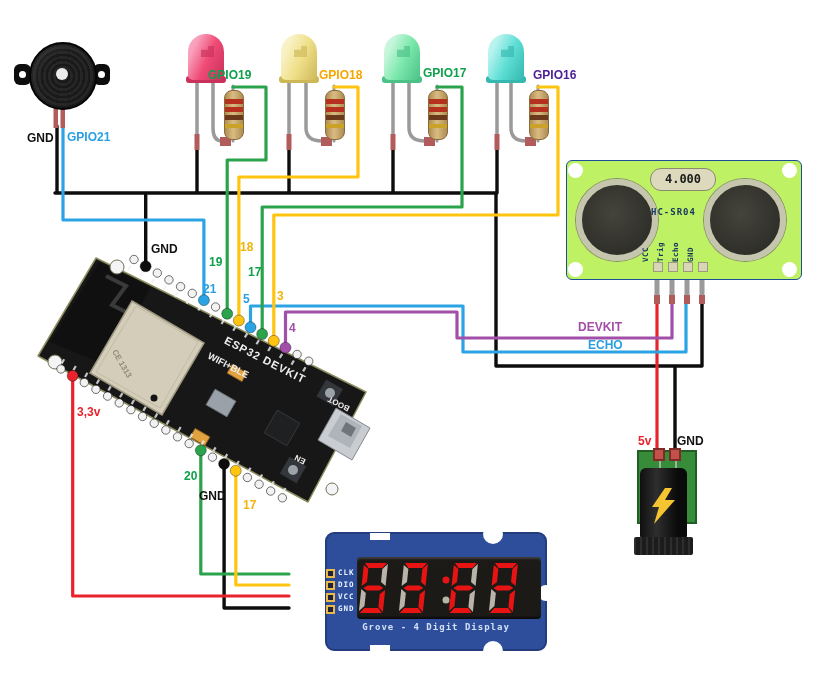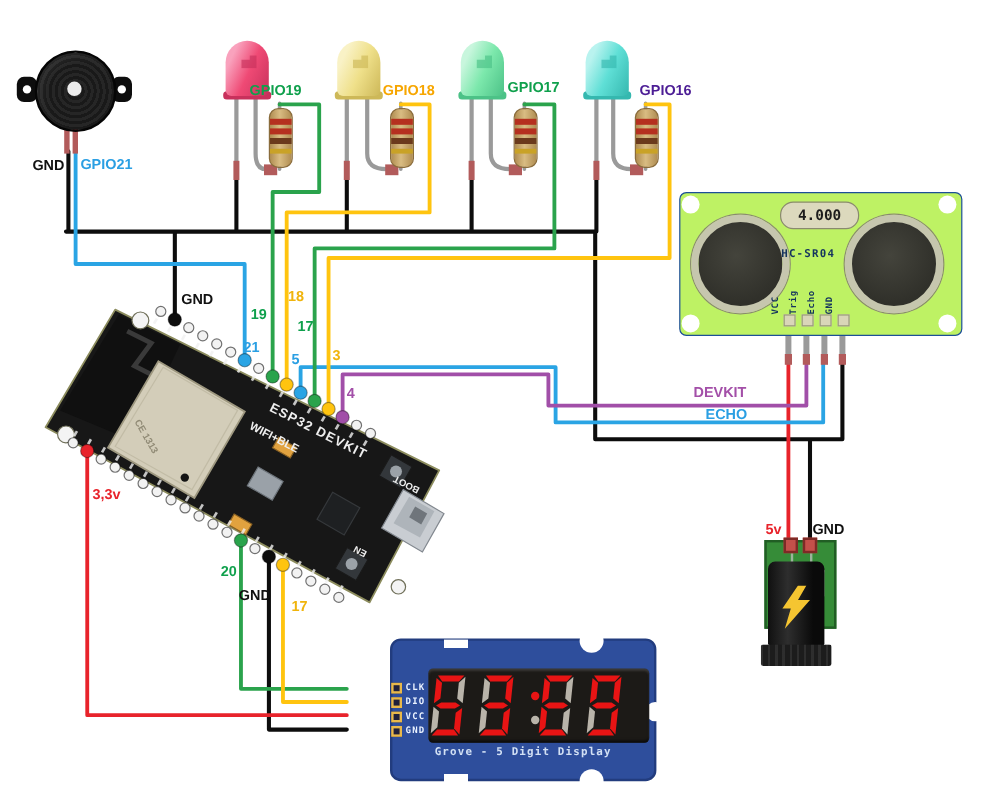--- a/index.html
+++ b/index.html
@@ -366,21 +366,21 @@
         </svg>
     </div>
     <div class="pinbox" style="top:34.5px"></div>
     <div class="pinbox" style="top:46.5px"></div>
     <div class="pinbox" style="top:58.5px"></div>
     <div class="pinbox" style="top:70.5px"></div>
     <div class="pinlbl" style="top:34px">CLK</div>
     <div class="pinlbl" style="top:46px">DIO</div>
     <div class="pinlbl" style="top:58px">VCC</div>
     <div class="pinlbl" style="top:70px">GND</div>
-    <div class="caption">Grove - 5 Digit Display</div>
+    <div class="caption">Grove - 4 Digit Display</div>
   </div>
 
   <div class="lbl" style="left: 27px; top: 132px; color: rgb(17, 17, 17);">GND</div>
   <div class="lbl" style="left: 67px; top: 131px; color: rgb(42, 159, 227);">GPIO21</div>
 
   <div class="lbl" style="left: 208px; top: 69px; color: rgb(15, 160, 76);">GPIO19</div>
   <div class="lbl" style="left: 319px; top: 69px; color: rgb(247, 166, 0);">GPIO18</div>
   <div class="lbl" style="left: 423px; top: 67px; color: rgb(15, 160, 76);">GPIO17</div>
   <div class="lbl" style="left: 533px; top: 69px; color: #4c1d95;">GPIO16</div>
 

